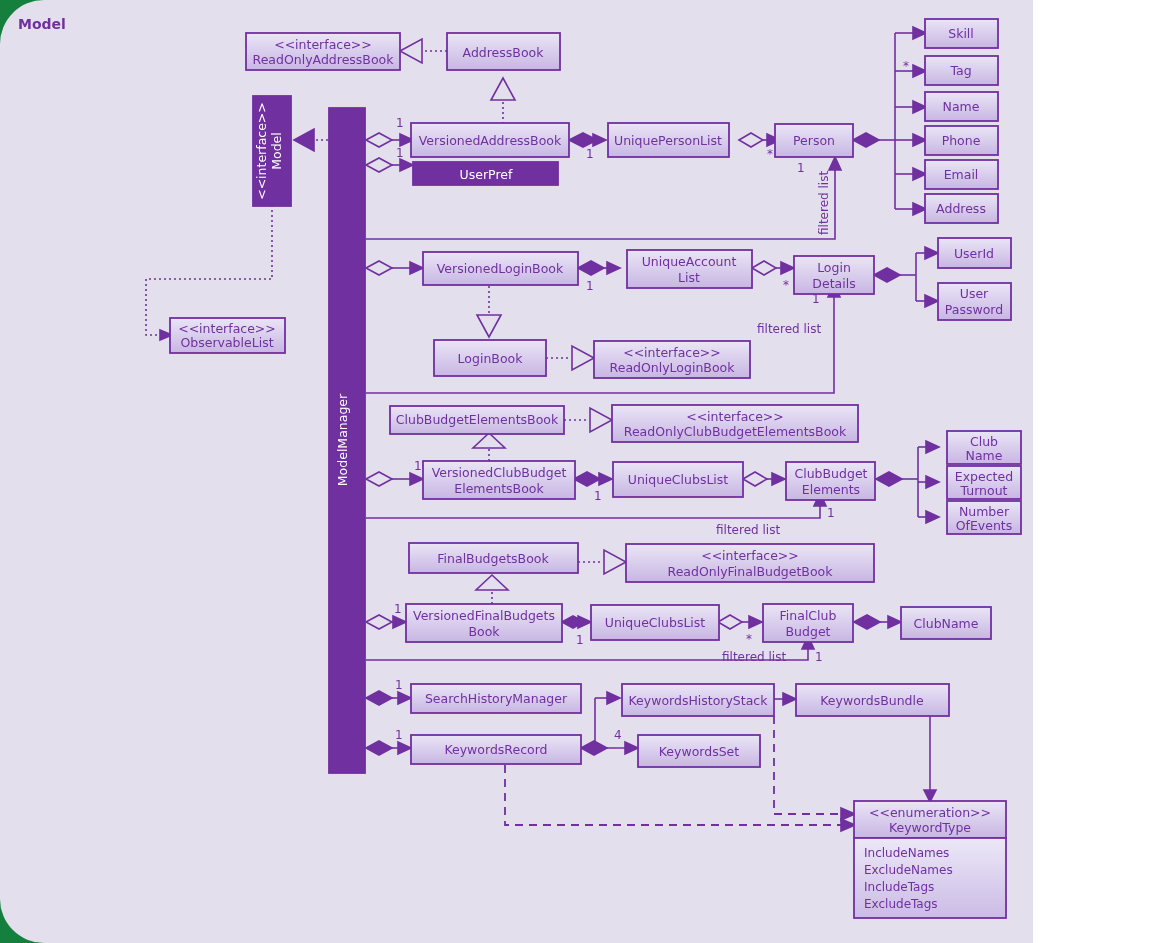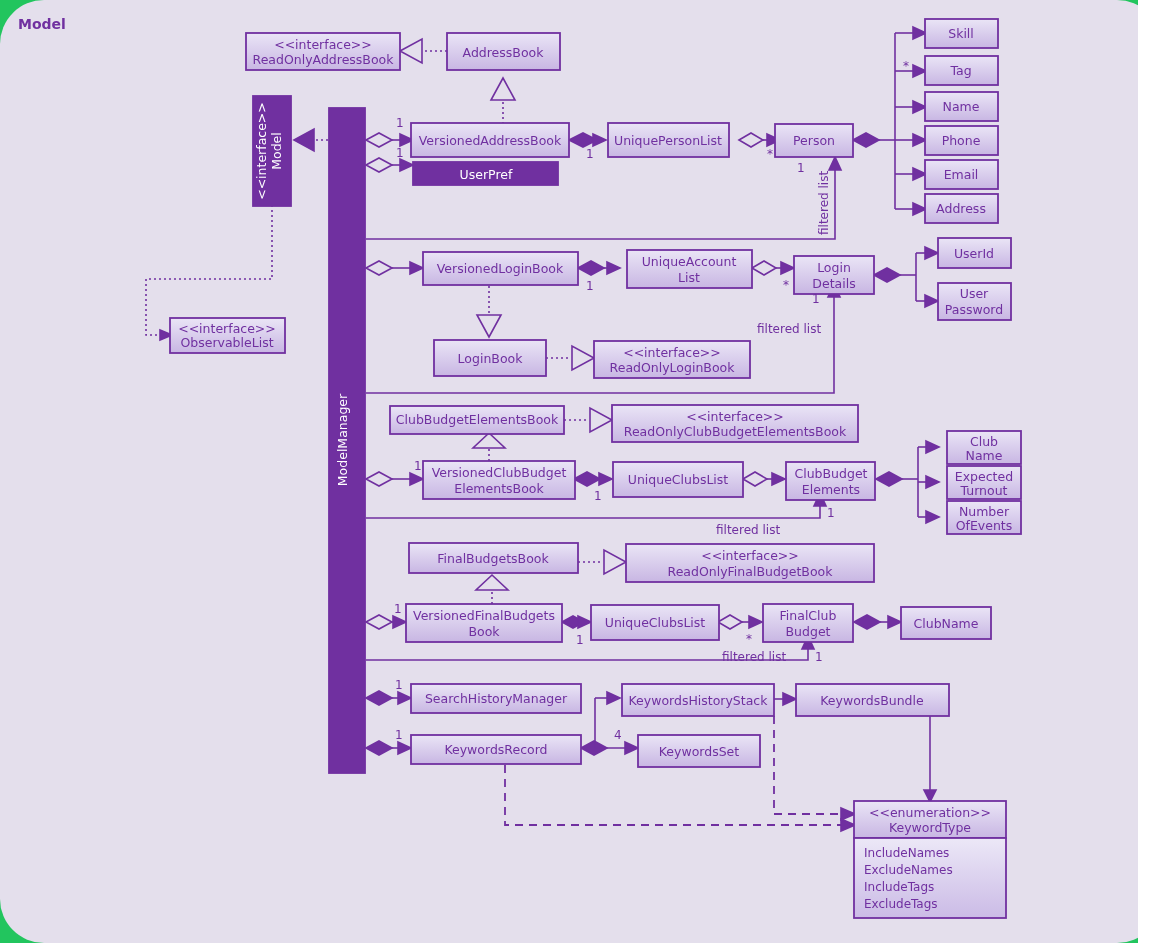--- a/index.html
+++ b/index.html
@@ -1,17 +1,17 @@
 <!DOCTYPE html>
 <html><head>
 <meta charset="utf-8">
 <style>
   html,body{margin:0;padding:0;background:#ffffff;}
   body{font-family:"DejaVu Sans", sans-serif;}
-  #stage{position:relative;width:1138px;height:943px;overflow:hidden;background:#22c55e;}
+  #stage{position:relative;width:1033px;height:943px;overflow:hidden;background:#15803d;}
   #canvas{position:absolute;left:0;top:0;width:1161px;height:943px;
           background:#e4dfec;border-radius:44px;}
   svg#diagram{position:absolute;left:0;top:0;width:1161px;height:943px;}
   .ttl{font-family:"DejaVu Sans", sans-serif;font-size:14px;font-weight:bold;fill:#7030a0;}
   .bx{font-family:"DejaVu Sans", sans-serif;font-size:12.5px;fill:#7030a0;text-anchor:middle;}
   .bxw{font-family:"DejaVu Sans", sans-serif;font-size:12.5px;fill:#ffffff;text-anchor:middle;}
   .mult{font-family:"DejaVu Sans", sans-serif;font-size:12px;fill:#7030a0;}
   .lbl{font-family:"DejaVu Sans", sans-serif;font-size:12px;fill:#7030a0;}
   .enum{font-family:"DejaVu Sans", sans-serif;font-size:12px;fill:#7030a0;text-anchor:start;}
   .ln{stroke:#7030a0;stroke-width:1.6;fill:none;}

